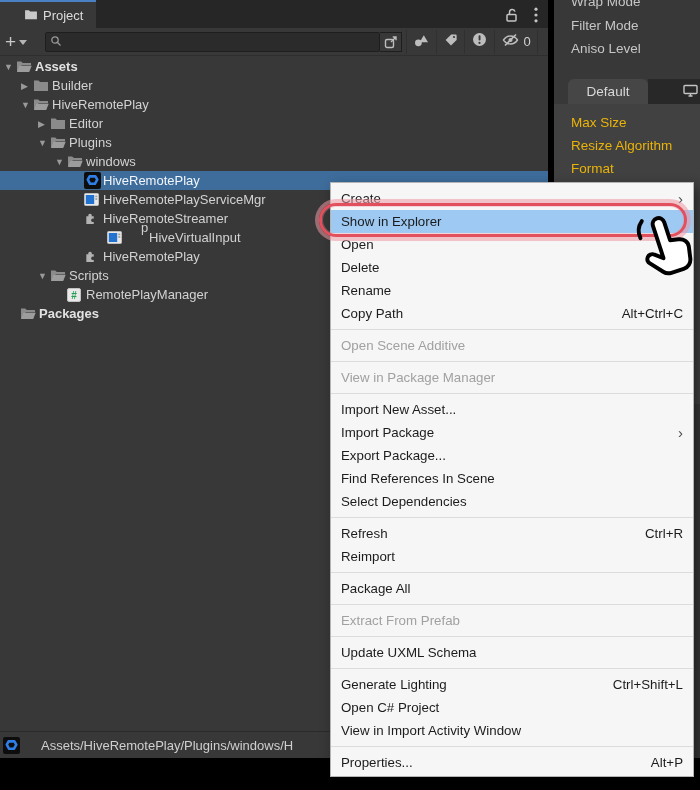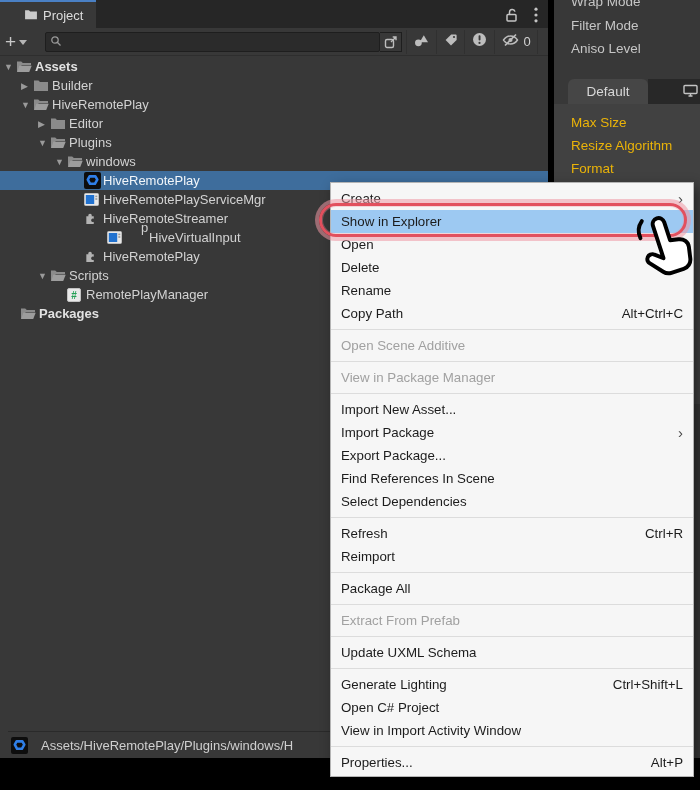--- a/index.html
+++ b/index.html
@@ -38,23 +38,23 @@
   .tree { position:absolute; top:57px; left:0; right:0; bottom:27px; overflow:hidden; }
   .tree-row { height:19px; display:flex; align-items:center; color:#d2d2d2;
               font-size:13px; white-space:nowrap; }
   .tree-row.selected { background:var(--selection); color:#f2f6fa; }
   .tree-row.bold { font-weight:bold; color:#e2e2e2; }
   .foldout { width:12px; font-size:9px; color:#9a9a9a; text-align:left; flex:none; }
   .tree-icon { width:18px; flex:none; display:flex; align-items:center; }
   .tree-label { padding-left:1px; }
 
   
-  .panel-footer { position:absolute; left:8px; right:0; bottom:0; height:27px;
+  .panel-footer { position:absolute; left:0; right:0; bottom:0; height:27px;
                   background:#383838; border-top:1px solid #2a2a2a;
-                  display:flex; align-items:center; padding-left:3px; gap:12px; }
+                  display:flex; align-items:center; padding-left:3px; gap:20px; }
   .panel-footer .path { color:#cfcfcf; font-size:13px; white-space:nowrap; }
 
   
   .inspector { position:absolute; left:554px; top:0; width:146px; height:758px;
                background:#383838; overflow:hidden; z-index:4; }
   .insp-label { position:absolute; left:17px; color:#c6c6c6; font-size:13.5px; }
   .insp-tabrow { position:absolute; top:79px; left:0; right:0; height:25px; }
   .insp-tab { position:absolute; left:14px; top:0; width:80px; height:25px; background:#464646;
               border-radius:6px 6px 0 0; color:#d8d8d8; font-size:13.5px;
               display:flex; align-items:center; justify-content:center; }

